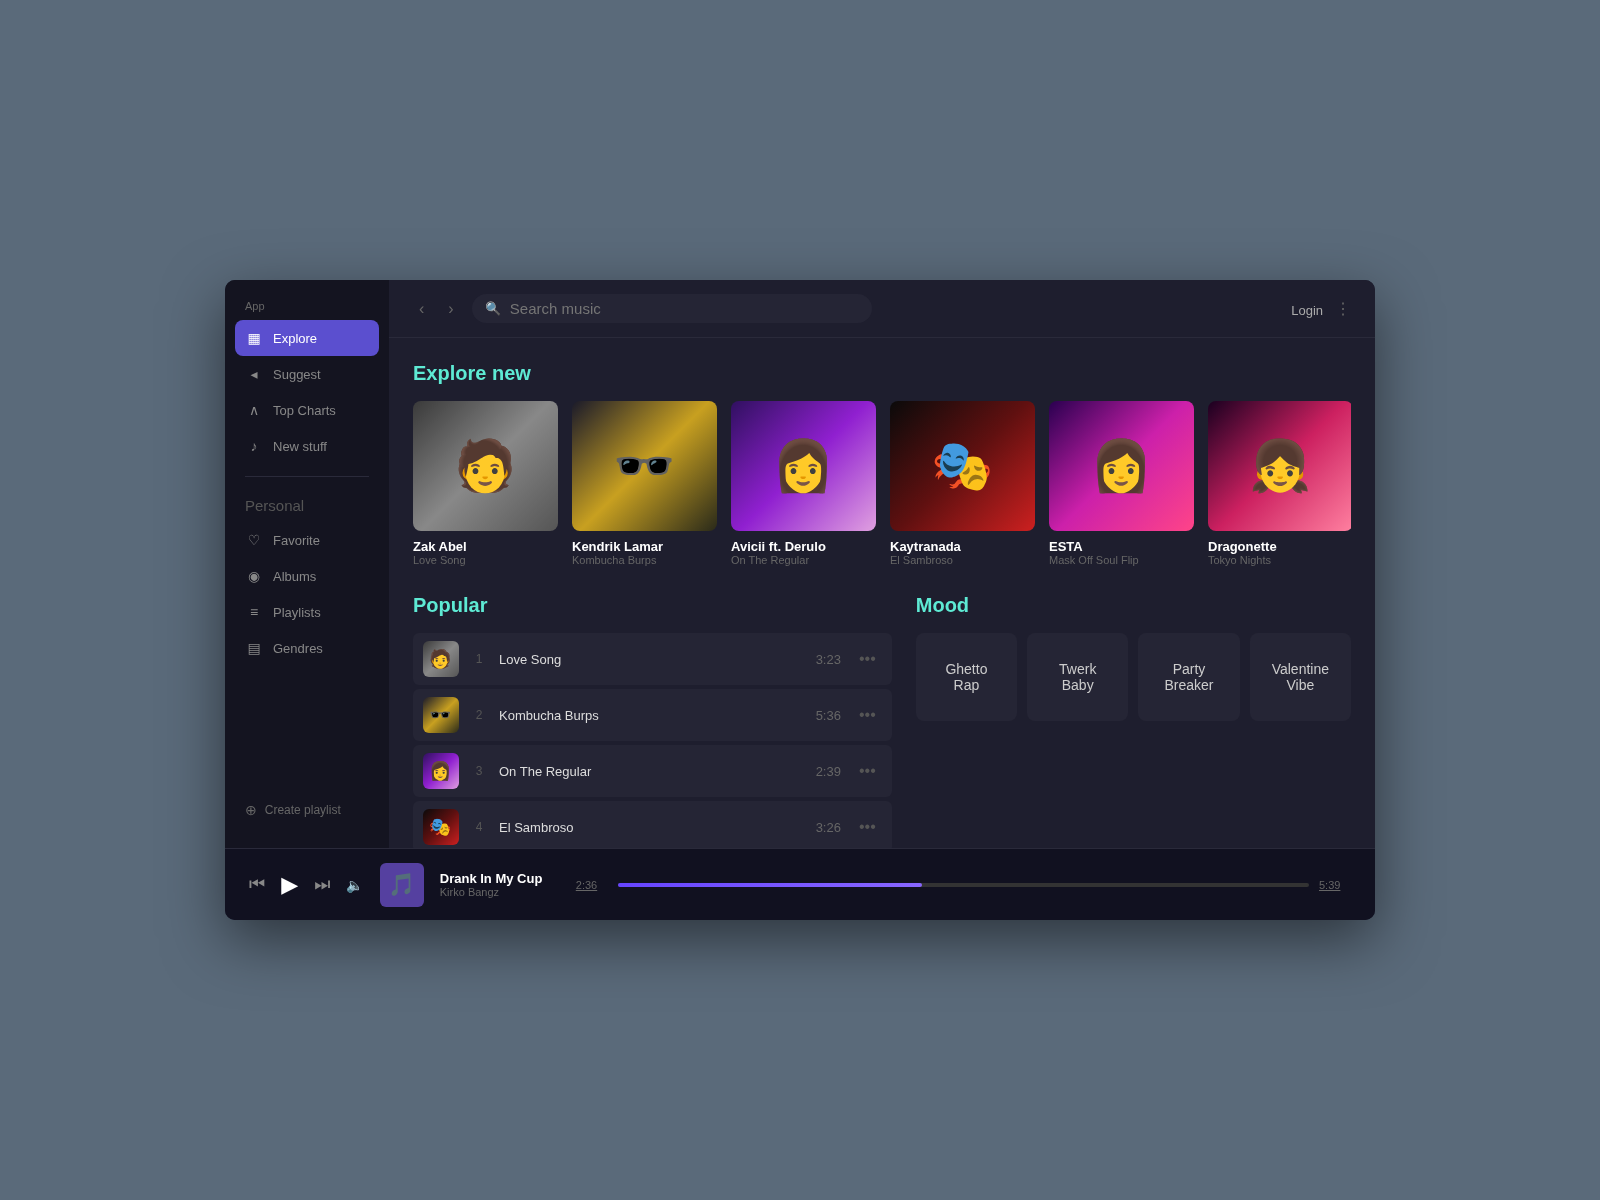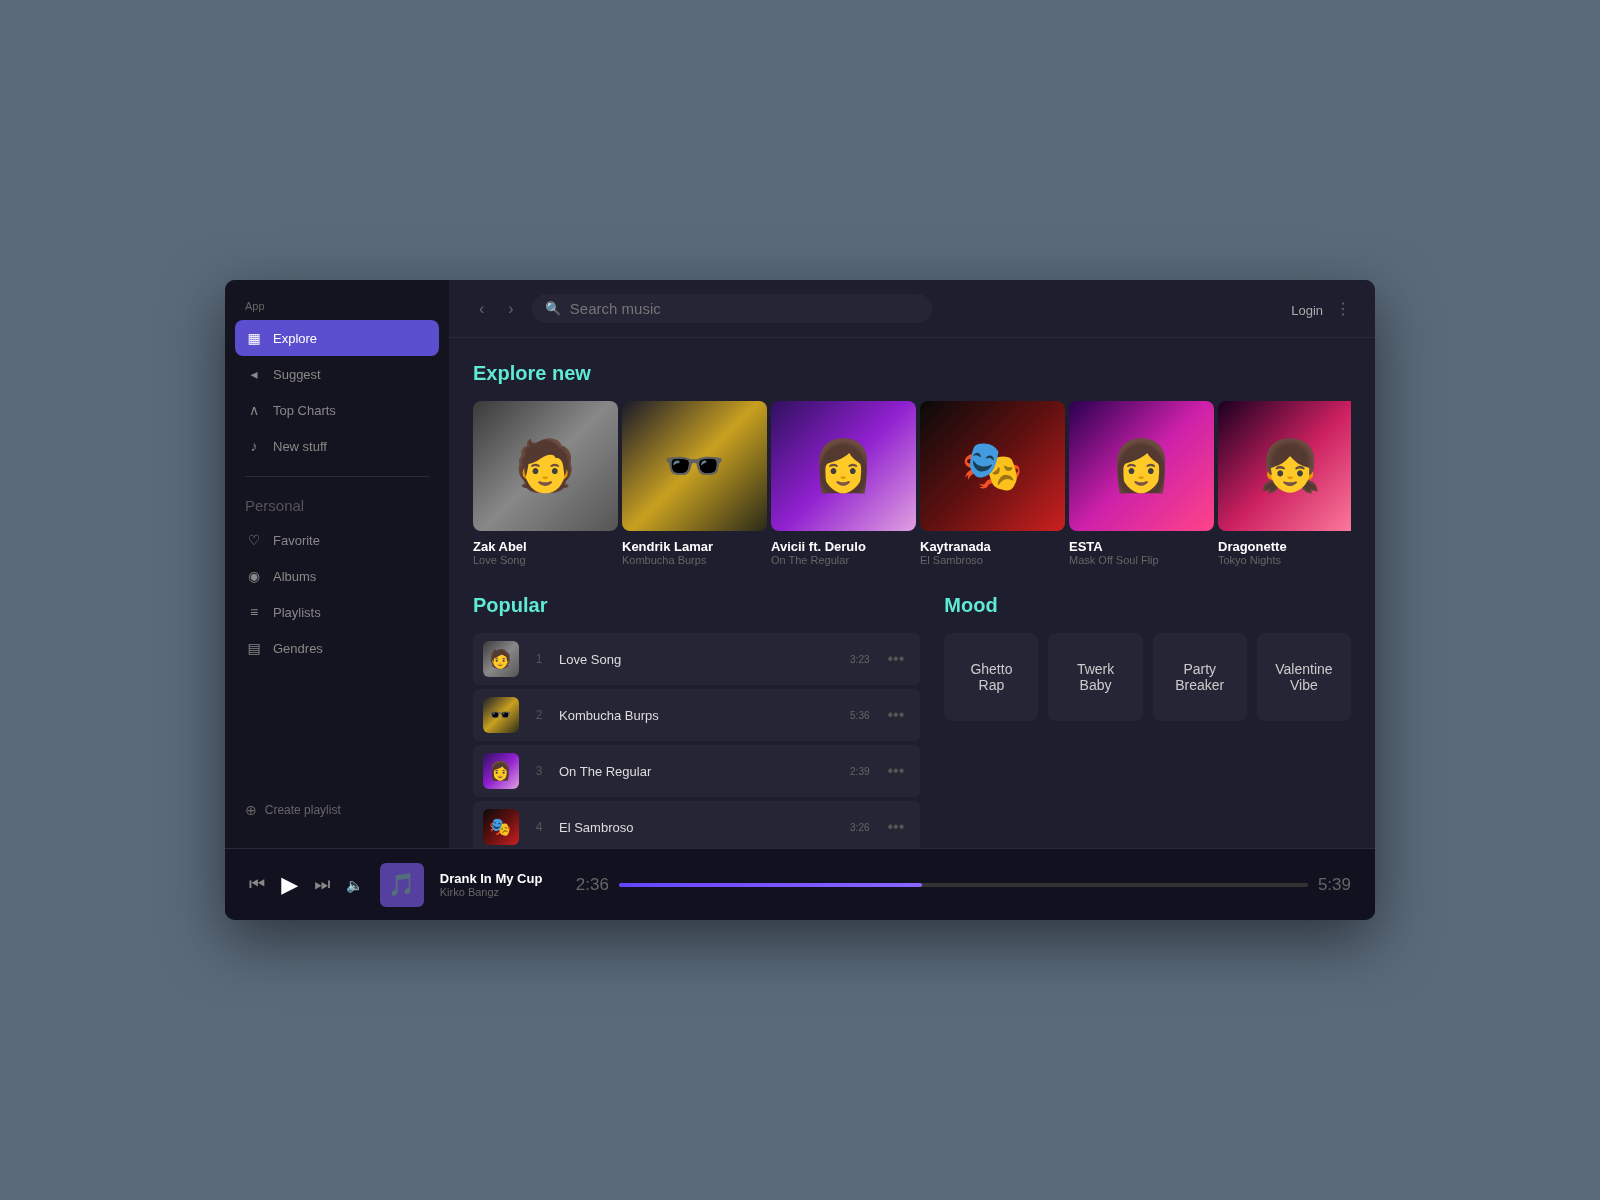--- a/index.html
+++ b/index.html
@@ -21,21 +21,21 @@
       overflow: hidden;
       box-shadow: 0 20px 60px rgba(0,0,0,0.5);
     }
     .main-area {
       display: flex;
       flex: 1;
       overflow: hidden;
     }
     
     .sidebar {
-      width: 224px;
+      width: 164px;
       background: #141420;
       display: flex;
       flex-direction: column;
       padding: 20px 0;
       flex-shrink: 0;
     }
     .sidebar-section-label {
       color: #666;
       font-size: 11px;
       padding: 0 20px 8px;
@@ -227,21 +227,21 @@
       width: 16px;
       text-align: center;
     }
     .popular-name {
       color: #ddd;
       font-size: 13px;
       flex: 1;
     }
     .popular-duration {
       color: #666;
-      font-size: 10px;
+      font-size: 13px;
     }
     .popular-more {
       color: #555;
       font-size: 16px;
       cursor: pointer;
       padding: 2px 6px;
     }
     
     .mood-grid {
       display: grid;
@@ -303,21 +303,21 @@
     }
     .track-info { min-width: 120px; }
     .track-name { color: #fff; font-size: 13px; font-weight: 600; }
     .track-artist { color: #666; font-size: 11px; }
     .progress-area {
       flex: 1;
       display: flex;
       align-items: center;
       gap: 10px;
     }
-    .time { color: #666; font-size: 17px; min-width: 32px; }
+    .time { color: #666; font-size: 11px; min-width: 32px; text-decoration: underline; }
     .progress-bar {
       flex: 1;
       height: 4px;
       background: #333;
       border-radius: 2px;
       cursor: pointer;
       position: relative;
     }
     .progress-fill {
       height: 100%;

